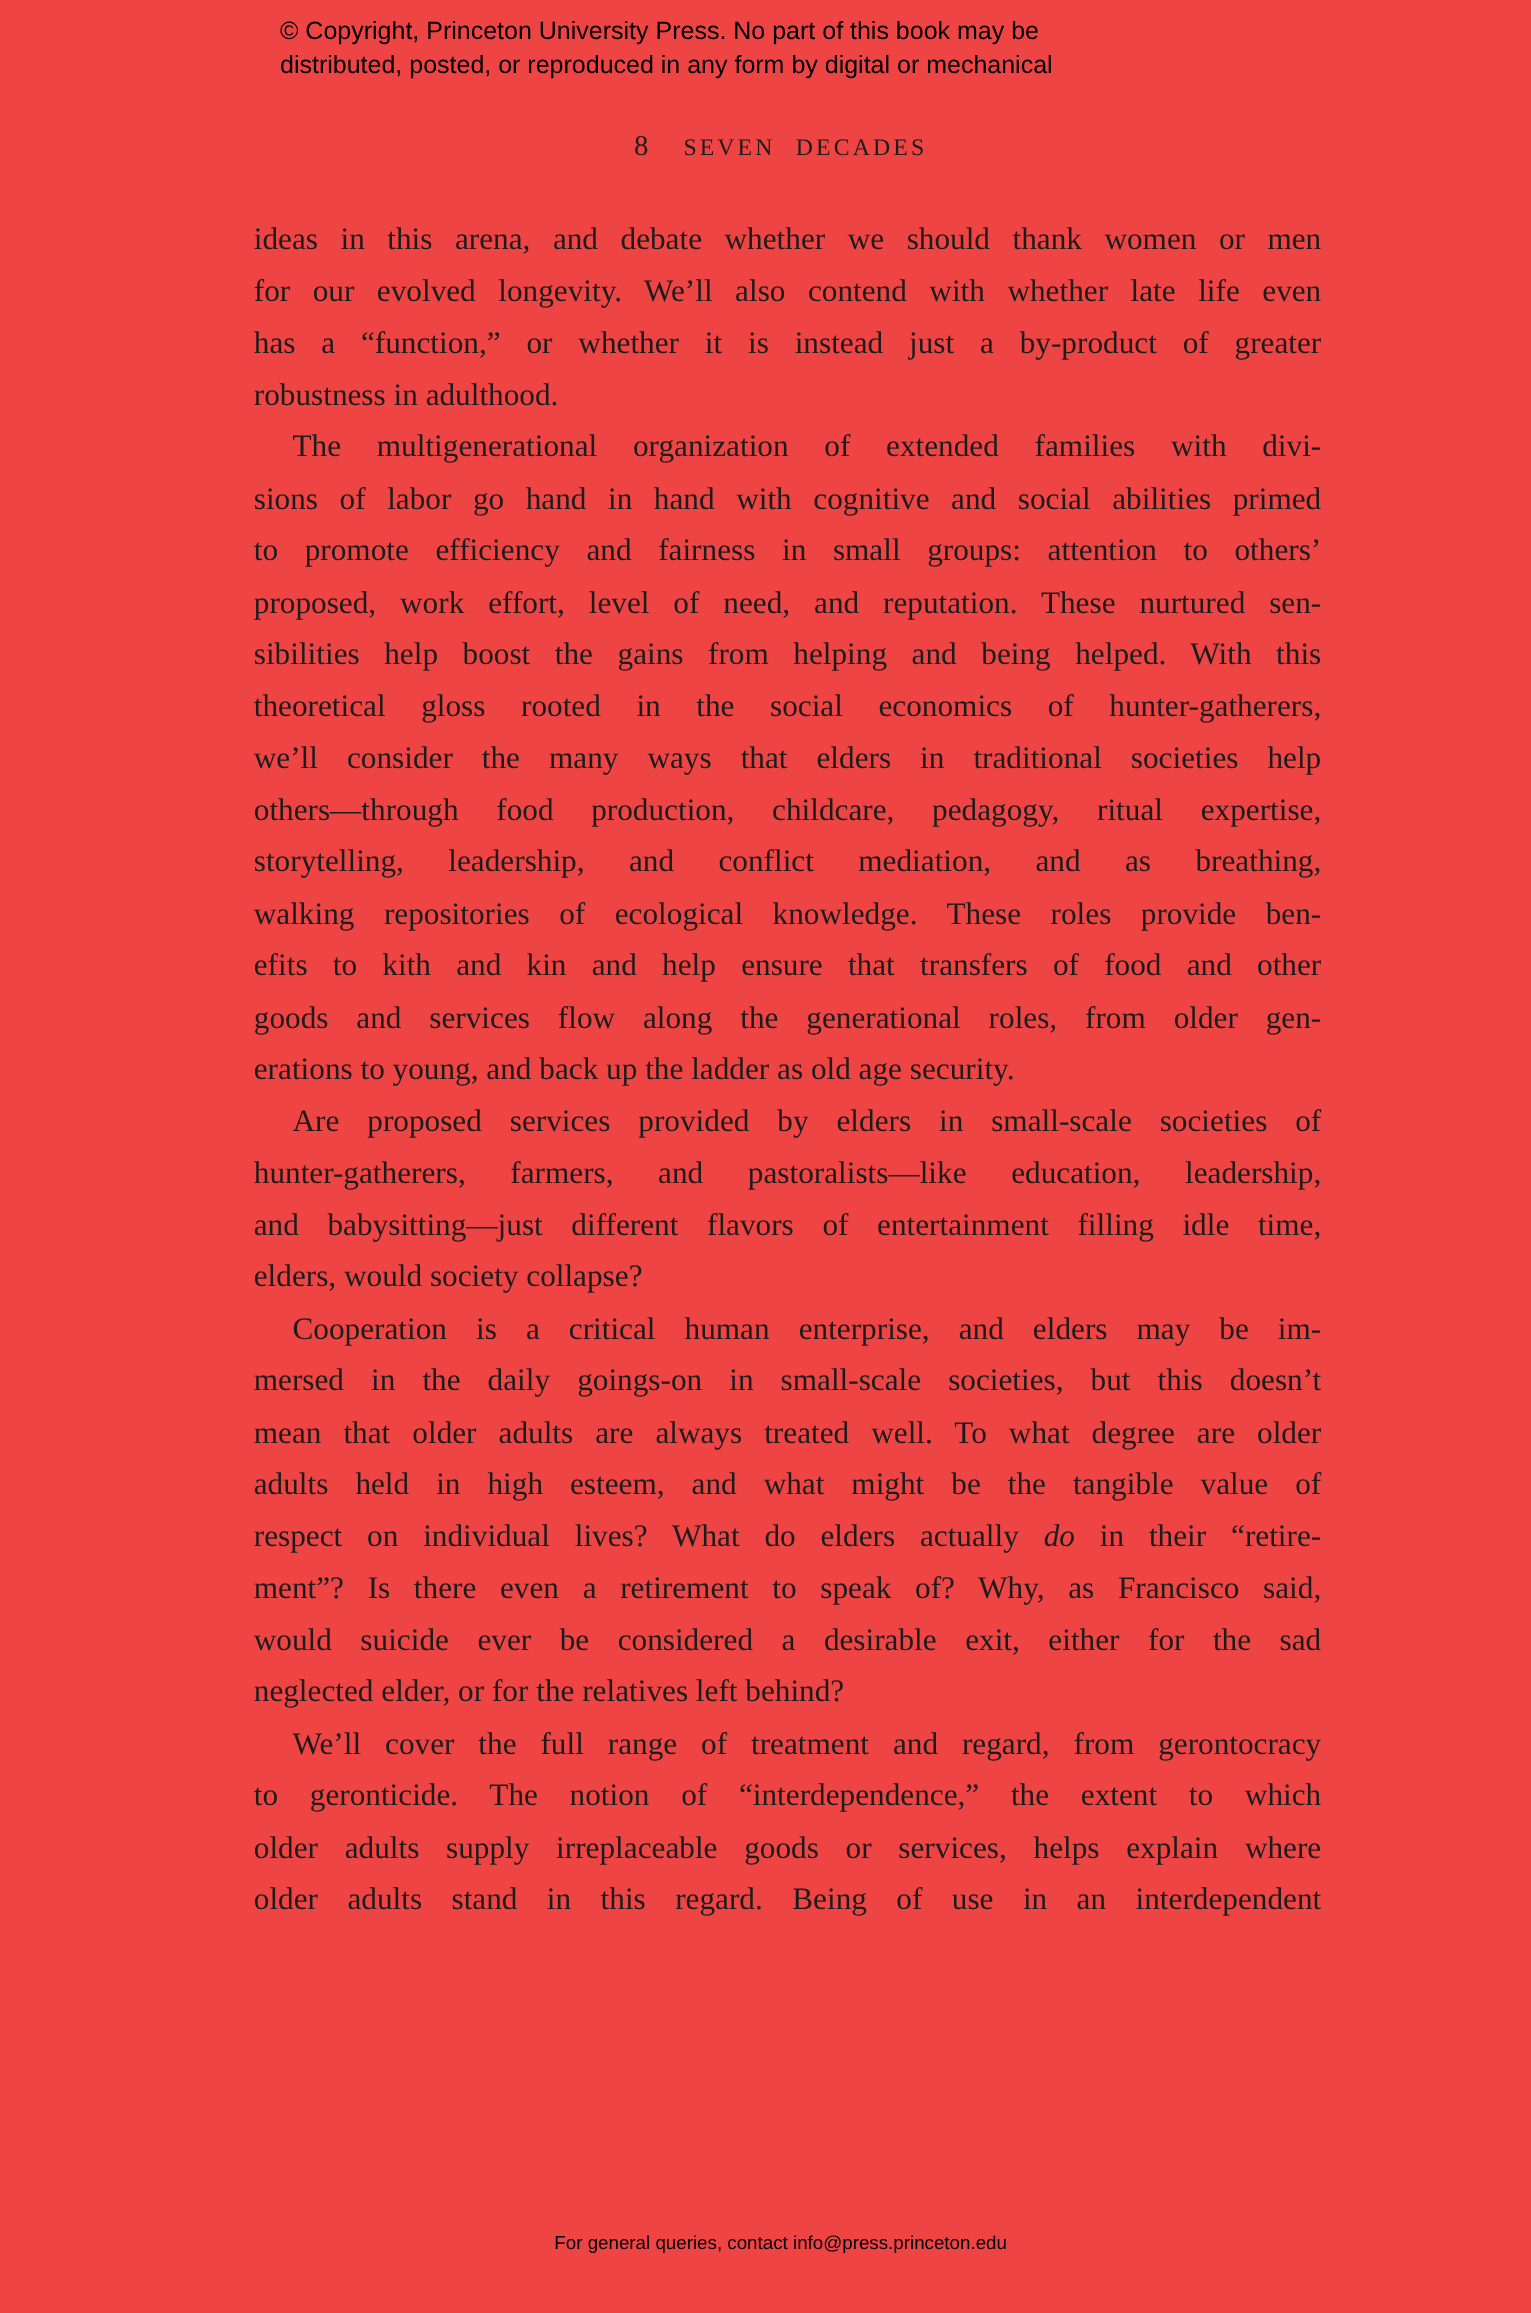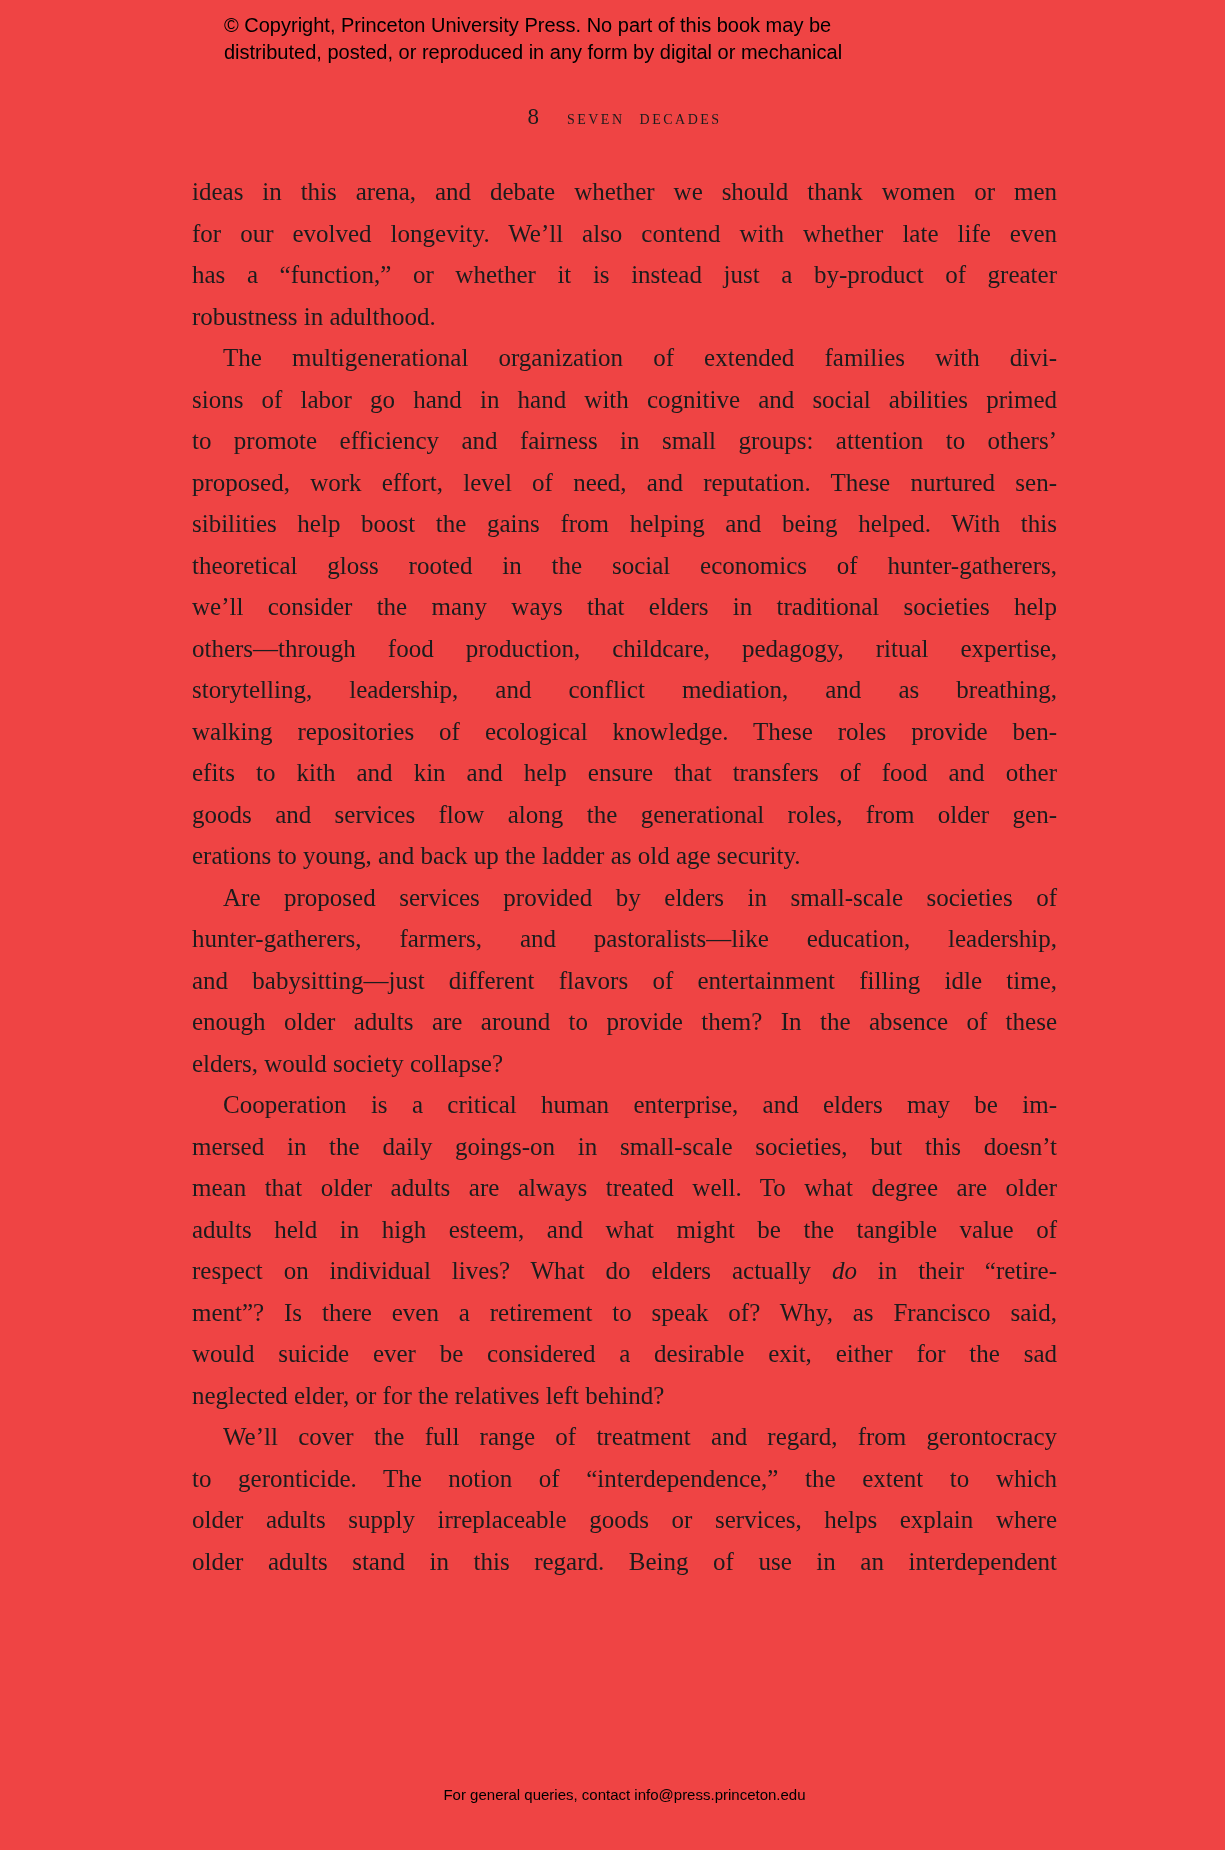--- a/index.html
+++ b/index.html
@@ -33,37 +33,38 @@
     font-family: "Liberation Serif", serif;
     color: #1c1c1c;
     white-space: nowrap;
   }
   .running-head .pagenum {
     font-size: 23px;
     margin-right: 28px;
     letter-spacing: 0;
   }
   .running-head .head-title {
-    font-size: 14px;
+    font-size: 19px;
     letter-spacing: 2.5px;
     word-spacing: 9px;
   }
   .body-text {
     position: absolute;
     left: 192px;
     top: 171px;
     width: 865px;
     font-family: "Liberation Serif", serif;
     font-size: 25px;
     line-height: 41.5px;
     color: #1c1c1c;
   }
   .body-text .line {
     text-align: justify;
     text-align-last: justify;
+    margin-left: 11px;
   }
   .body-text .line.para-end {
     text-align-last: left;
   }
   .body-text .line.indent {
     padding-left: 31px;
   }
   .it {
     font-style: italic;
   }
@@ -106,21 +107,20 @@
       <div class="line">we’ll consider the many ways that elders in traditional societies help</div>
       <div class="line">others—through food production, childcare, pedagogy, ritual expertise,</div>
       <div class="line">storytelling, leadership, and conflict mediation, and as breathing,</div>
       <div class="line">walking repositories of ecological knowledge. These roles provide ben-</div>
       <div class="line">efits to kith and kin and help ensure that transfers of food and other</div>
       <div class="line">goods and services flow along the generational roles, from older gen-</div>
       <div class="line para-end">erations to young, and back up the ladder as old age security.</div>
       <div class="line indent">Are proposed services provided by elders in small-scale societies of</div>
       <div class="line">hunter-gatherers, farmers, and pastoralists—like education, leadership,</div>
       <div class="line">and babysitting—just different flavors of entertainment filling idle time,</div>
-      <div class="line">enough older adults are around to provide them? In the absence of these</div>
       <div class="line para-end">elders, would society collapse?</div>
       <div class="line indent">Cooperation is a critical human enterprise, and elders may be im-</div>
       <div class="line">mersed in the daily goings-on in small-scale societies, but this doesn’t</div>
       <div class="line">mean that older adults are always treated well. To what degree are older</div>
       <div class="line">adults held in high esteem, and what might be the tangible value of</div>
       <div class="line"><span>respect on individual lives? What do elders actually </span><span class="it">do</span><span> in their “retire-</span></div>
       <div class="line">ment”? Is there even a retirement to speak of? Why, as Francisco said,</div>
       <div class="line">would suicide ever be considered a desirable exit, either for the sad</div>
       <div class="line para-end">neglected elder, or for the relatives left behind?</div>
       <div class="line indent">We’ll cover the full range of treatment and regard, from gerontocracy</div>

